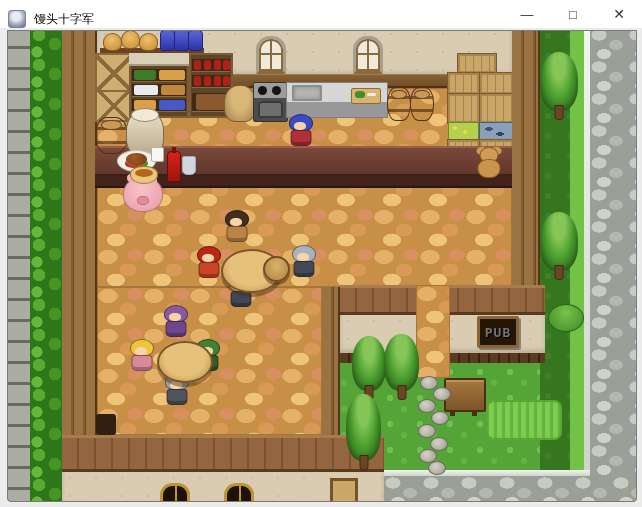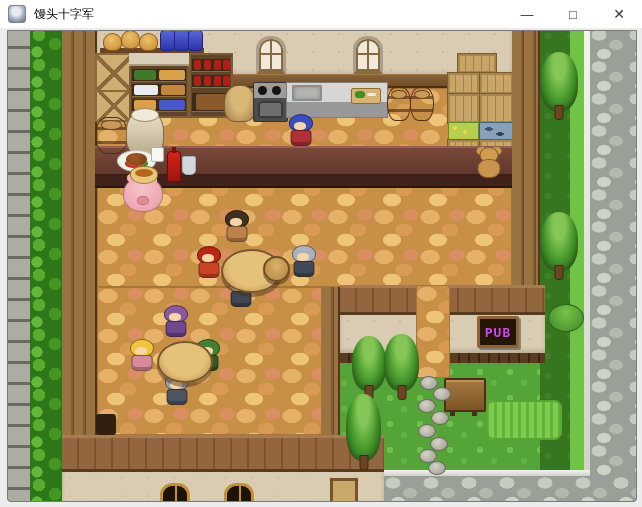--- a/index.html
+++ b/index.html
@@ -1,18 +1,18 @@
 <!DOCTYPE html>
 <html><head>
 <meta charset="utf-8">
 <style>
   html,body{margin:0;padding:0;background:#555;font-family:"Liberation Sans",sans-serif;}
   .window{position:relative;width:642px;height:507px;background:#fff;overflow:hidden;box-shadow:0 0 0 1px #8a8a8a;}
   
-  .titlebar{position:absolute;left:0;top:0;width:642px;height:28px;background:#ffffff;display:flex;align-items:center;border-bottom:1px solid #d0d0d0;}
+  .titlebar{position:absolute;left:0;top:0;width:642px;height:28px;background:#ffffff;display:flex;align-items:flex-end;border-bottom:1px solid #d0d0d0;}
   .app-icon{width:16px;height:16px;margin-left:8px;border-radius:3px;
     background:radial-gradient(circle at 45% 35%, #dfe3ea 0 35%, #9aa4b4 60%, #5a6susedx 100%);
     background:radial-gradient(circle at 45% 35%, #e8ecf2 0 30%, #aab4c4 55%, #5f6a7a 100%);
     border:1px solid #7a8494;}
   .title-text{margin-left:8px;font-size:12px;color:#000;}
   .win-btns{margin-left:auto;display:flex;height:28px;}
   .win-btn{width:46px;height:28px;display:flex;align-items:center;justify-content:center;font-size:13px;color:#333;cursor:default;}
   .win-btn.close{font-size:14px;}
   
   .game-frame{position:absolute;left:0;top:28px;width:642px;height:479px;background:#ececec;}
@@ -79,21 +79,21 @@
   .bun{background:radial-gradient(circle at 45% 35%,#eec06a,#c68a34);border:1px solid #8a5c1e;border-radius:50% 50% 40% 40%;}
   .jar{background:linear-gradient(#5a66d8,#2a34a8);border:1px solid #1c2480;border-radius:4px 4px 3px 3px;}
   .win-arch{background:#efeadb;border:3px solid #a89e8c;border-bottom:3px solid #8a6a3c;border-radius:14px 14px 2px 2px;box-shadow:inset 0 0 0 2px #8a6a3c;}
   .win-arch::after{content:"";position:absolute;left:45%;top:0;bottom:0;width:2px;background:#8a6a3c;}
   .win-arch::before{content:"";position:absolute;left:0;right:0;top:45%;height:2px;background:#8a6a3c;}
   .win-gold{background:#1c1206;border:3px solid #c09434;border-radius:12px 12px 0 0;}
   .win-gold::after{content:"";position:absolute;left:50%;top:0;bottom:0;width:2px;background:#c09434;}
   .win-sq{background:#c9a86a;border:3px solid #7a5228;}
   .door-shadow{background:#31200f;border-radius:3px;}
   .pub-sign{background:#241505;border:3px solid #8a6434;border-radius:2px;display:flex;align-items:center;justify-content:center;
-    font-family:"DejaVu Sans Mono",monospace;font-weight:bold;font-size:13px;letter-spacing:1px;color:#d946ef;text-shadow:1px 1px 0 #000;box-shadow:2px 2px 0 rgba(0,0,0,.35);}
+    font-family:"DejaVu Sans Mono",monospace;font-weight:bold;font-size:13px;letter-spacing:1px;color:#737373;text-shadow:1px 1px 0 #000;box-shadow:2px 2px 0 rgba(0,0,0,.35);}
   
   .ent{position:absolute;width:28px;height:34px;}
   .ent i{position:absolute;display:block;}
   .npc .head{left:50%;top:0;transform:translateX(-50%);width:22px;height:16px;background:var(--c1,#888);border-radius:50% 50% 46% 46%;border:1px solid rgba(0,0,0,.45);}
   .npc .face{left:4px;top:7px;width:12px;height:8px;background:#f6d5a8;border-radius:45%;}
   .npc .body{left:50%;top:16px;transform:translateX(-50%);width:19px;height:14px;background:var(--c2,#666);border-radius:4px 4px 5px 5px;border:1px solid rgba(0,0,0,.4);box-shadow:inset 0 -3px 0 rgba(0,0,0,.25);}
   .pig{background:radial-gradient(circle at 45% 35%,#f8c3ca,#e79aa5);border:1px solid #b9747e;border-radius:50% 50% 46% 46%;}
   .pig::after{content:"";position:absolute;left:50%;top:55%;transform:translateX(-50%);width:10px;height:7px;background:#e08b97;border:1px solid #b9747e;border-radius:45%;}
   .pig::before{content:"";position:absolute;left:3px;top:-3px;width:8px;height:8px;background:#f3b3bc;border-radius:50% 50% 0 50%;box-shadow:22px 0 0 #f3b3bc;}
   .table{background:radial-gradient(ellipse at 50% 38%,#e6c17a 0 55%,#c49955 85%);border:2px solid #77572c;border-radius:50%;box-shadow:0 4px 0 rgba(74,46,18,.45);}

